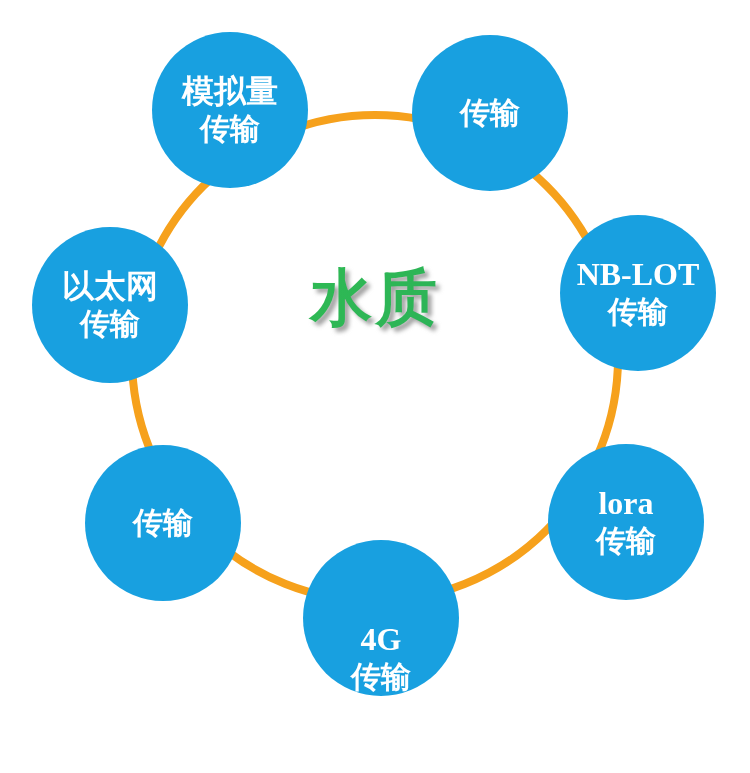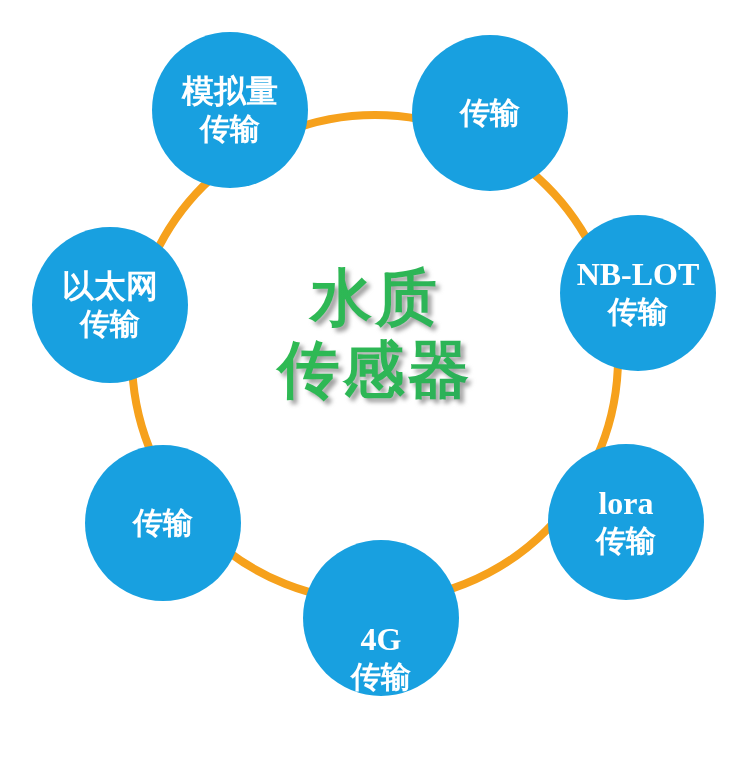--- a/index.html
+++ b/index.html
@@ -112,16 +112,15 @@
     <span class="l2">传输</span>
   </div>
 
   <div class="node n-ethernet">
     <span class="l1">以太网</span>
     <span class="l2">传输</span>
   </div>
 
   <div class="center-title">
     <span class="title-text grad">水质</span>
-    <span class="title-text grad">传感器</span>
   </div>
 
 </div>
 
 </body></html>

